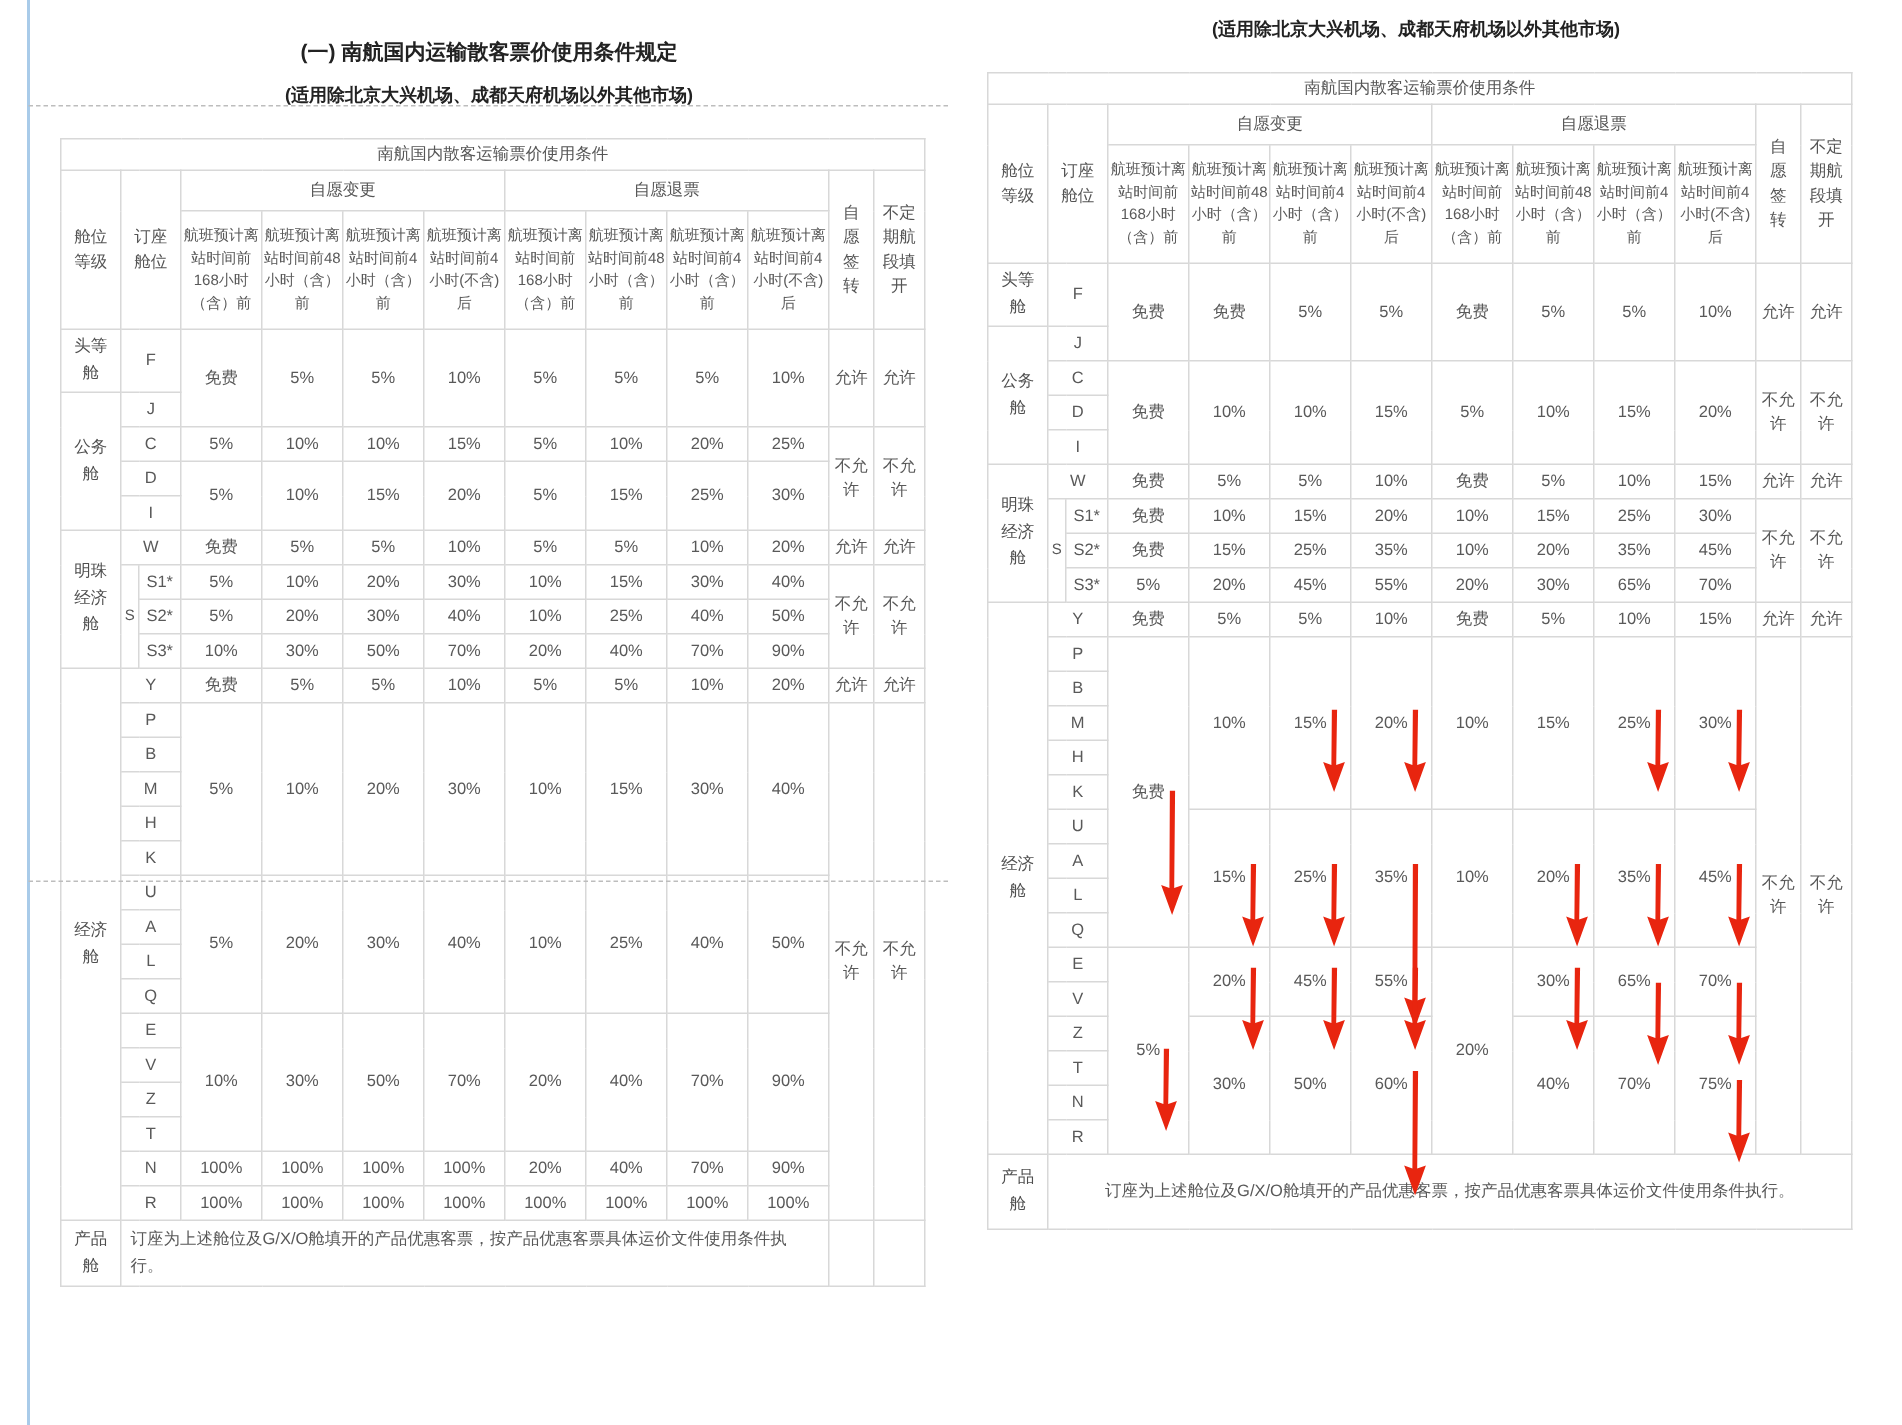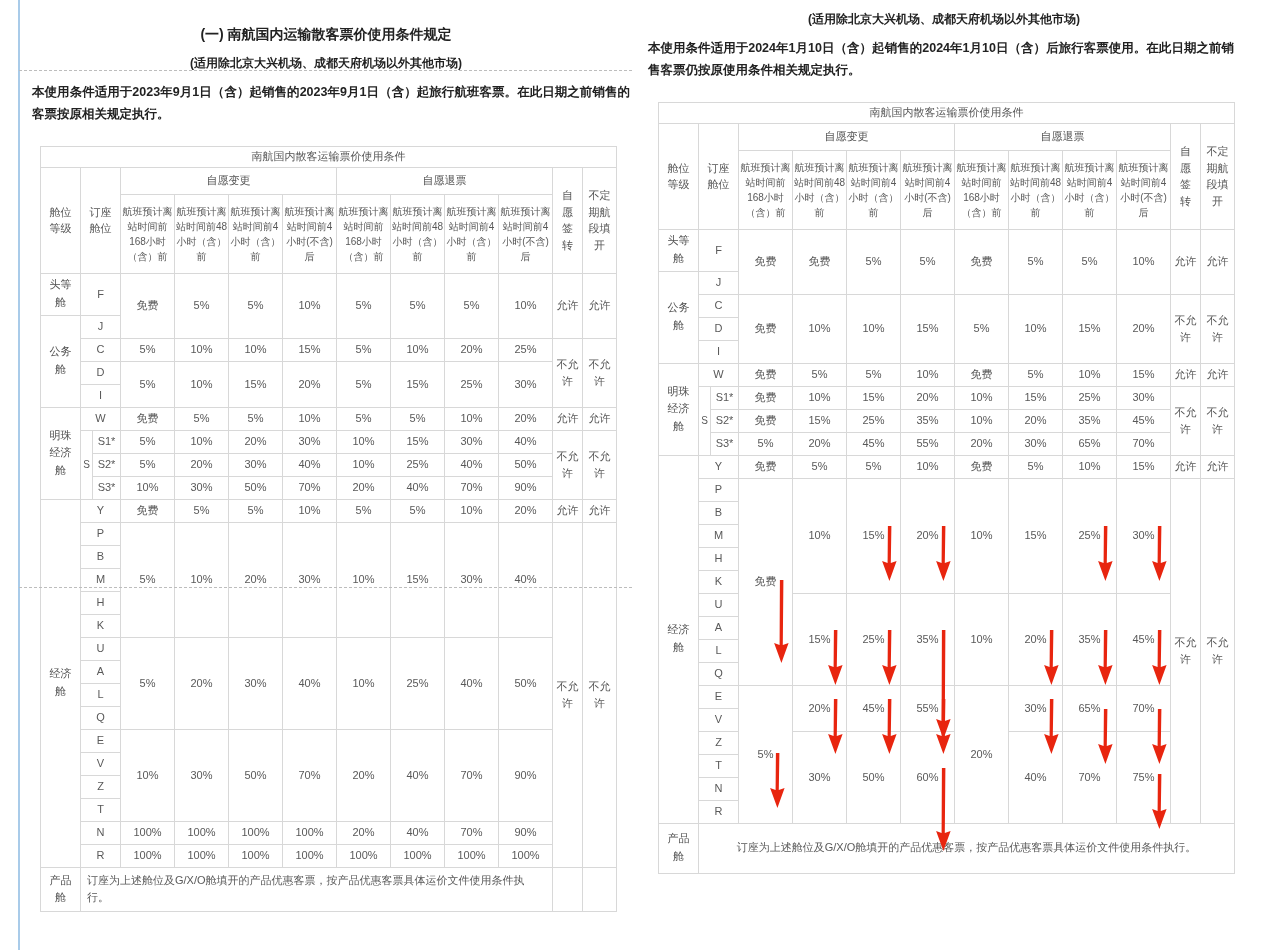--- a/index.html
+++ b/index.html
@@ -42,21 +42,20 @@
 </head>
 <body>
 
 <div class="vline"></div>
 <div class="dash" id="dash1"></div>
 <div class="dash" id="dash2"></div>
 
 <div class="doc" id="doc0">
   <div class="title">(一) 南航国内运输散客票价使用条件规定</div>
   <div class="subtitle">(适用除北京大兴机场、成都天府机场以外其他市场)</div>
-  <div class="intro">本使用条件适用于2023年9月1日（含）起销售的2023年9月1日（含）起旅行航班客票。在此日期之前销售的客票按原相关规定执行。</div>
   <div>
       <table style="width: 576px;">
         <colgroup>
           <col style="width: 40px;">
           <col style="width: 12px;">
           <col style="width: 28px;">
           <col style="width: 54px;">
           <col style="width: 54px;">
           <col style="width: 54px;">
           <col style="width: 54px;">
@@ -291,21 +290,20 @@
             <td class="empty"></td>
             <td class="empty"></td>
           </tr>
         </tbody>
       </table>
     </div>
 </div>
 
 <div class="doc" id="doc1">
   <div class="subtitle">(适用除北京大兴机场、成都天府机场以外其他市场)</div>
-  <div class="intro">本使用条件适用于2024年1月10日（含）起销售的2024年1月10日（含）后旅行客票使用。在此日期之前销售客票仍按原使用条件相关规定执行。</div>
   <div>
       <table style="width: 576px;">
         <colgroup>
           <col style="width: 40px;">
           <col style="width: 12px;">
           <col style="width: 28px;">
           <col style="width: 54px;">
           <col style="width: 54px;">
           <col style="width: 54px;">
           <col style="width: 54px;">

